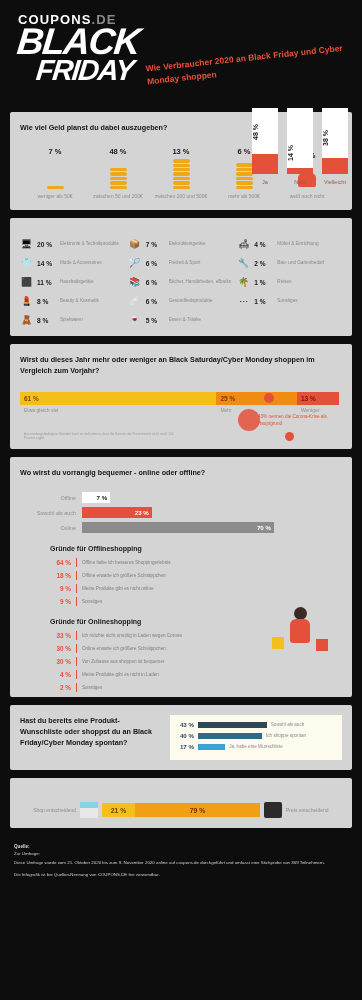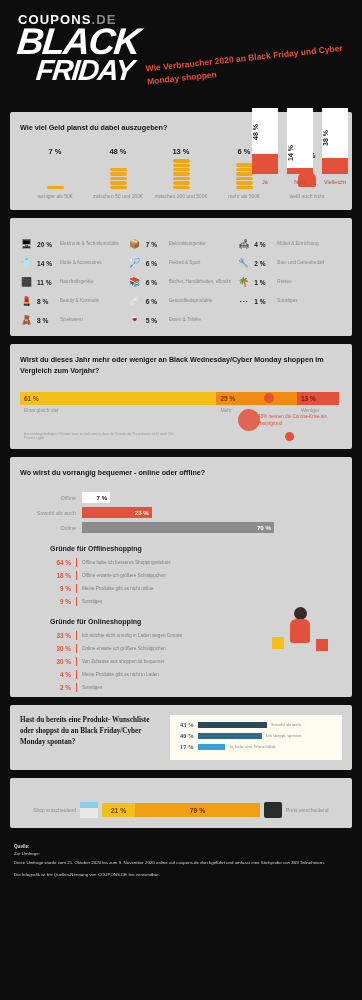--- a/index.html
+++ b/index.html
@@ -74,21 +74,21 @@
   .rpct { width: 26px; font-size: 6.4px; font-weight: bold; color: #e4513a; text-align: right; padding-right: 5px; }
   .rbarline { width: 1px; height: 9px; background: #e4513a; margin-right: 5px; }
   .rtxt { font-size: 4.6px; color: #7e7e7e; }
 
   .shopper { position: absolute; right: 22px; top: 150px; width: 60px; height: 60px; }
   .phone { position: absolute; right: 30px; top: 248px; width: 34px; height: 52px; background: #2b2b2b; border-radius: 5px; border: 2px solid #1a1a1a; }
   .phone .scr { position: absolute; inset: 3px; background: #fff; border-radius: 2px; }
   .phone .tag { position: absolute; left: 7px; top: 12px; width: 14px; height: 14px; background: #e4513a; }
 
   
-  .wl { display: flex; gap: 10px; font-family: Liberation Serif, serif; }
+  .wl { display: flex; gap: 10px; }
   .wlleft { width: 140px; }
   .wlright { flex: 1; background: #fdfbee; padding: 6px 4px; position: relative; }
   .wlrow { display: flex; align-items: center; margin-bottom: 4px; }
   .wlpct { width: 24px; font-size: 6.2px; font-weight: bold; color: #2a4a5a; text-align: right; padding-right: 4px; }
   .wlbar { height: 6px; }
   .wltxt { font-size: 4.6px; color: #8a8a8a; margin-left: 4px; }
 
   
   .price { display: flex; align-items: center; margin-top: 14px; gap: 4px; }
   .plab { font-size: 5px; color: #8f8f8f; width: 56px; }
@@ -266,21 +266,21 @@
           <div class="catrow">
             <div class="cicon">···</div>
             <div class="cpct">1 %</div>
             <div class="cname">Sonstiges</div>
           </div>
         </div>
       </div>
   </div>
 
   <div class="panel" style="height:105px;">
-    <div class="q">Wirst du dieses Jahr mehr oder weniger an Black Wednesday/Cyber Monday shoppen im Vergleich zum Vorjahr?</div>
+    <div class="q">Wirst du dieses Jahr mehr oder weniger an Black Saturday/Cyber Monday shoppen im Vergleich zum Vorjahr?</div>
     <div class="stack" id="stack">
         <div class="s1" style="width: 61%;">61 %</div>
         <div class="s2" style="width: 25%;">25 %</div>
         <div class="s3" style="width: 13%;">13 %</div>
       </div>
     <div class="stlabels" id="stacklab">
         <span style="width: 61%;">Etwa gleich viel</span>
         <span style="width: 25%;">Mehr</span>
         <span style="width: 13%;">Weniger</span>
       </div>

